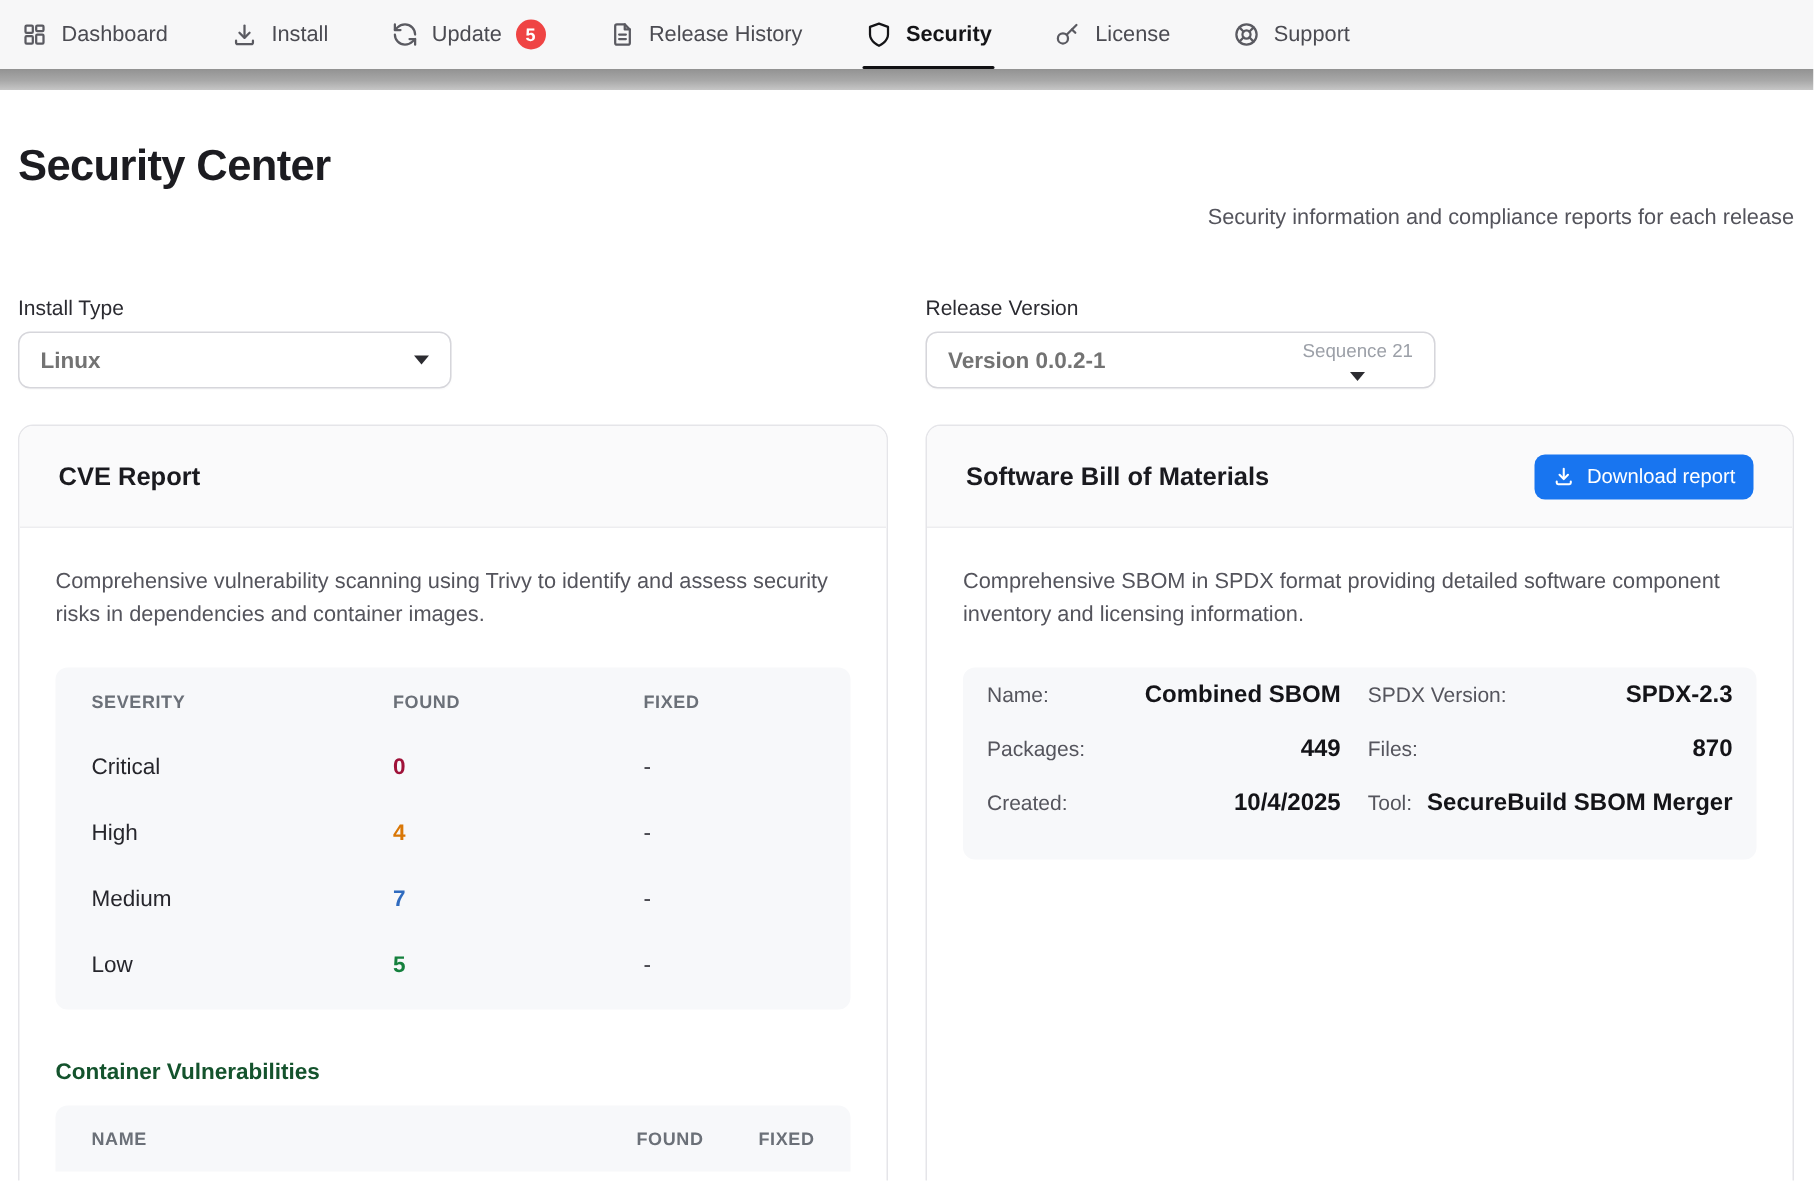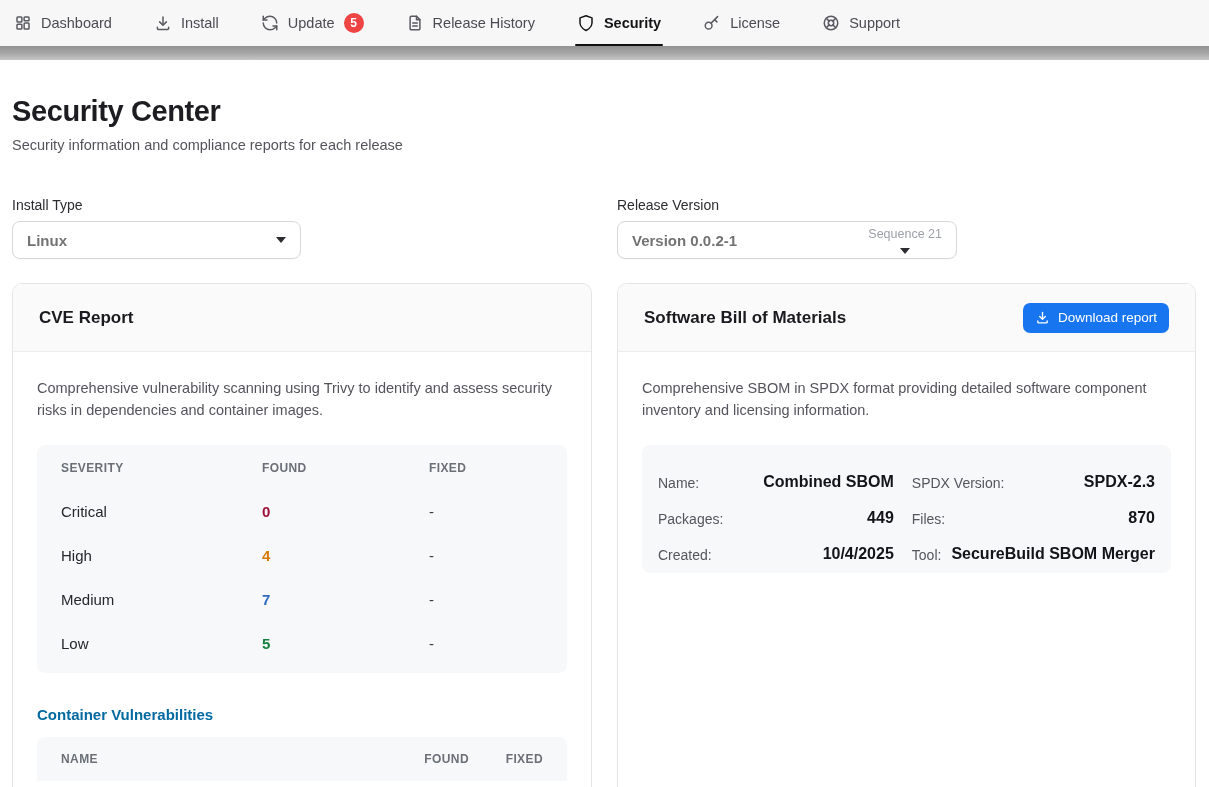--- a/index.html
+++ b/index.html
@@ -31,21 +31,21 @@
     min-width: 20px; height: 20px; border-radius: 10px;
     color: #fff; font-size: 12px; font-weight: 700; padding: 0 5px;
   }
   .chrome-strip {
     height: 14px; width: 100%;
     background: linear-gradient(180deg, #929292 0%, #a8a8a8 55%, #c6c6c6 100%);
   }
   
   .main { padding: 35px 13px 0 12px; }
   .page-title { font-size: 29px; font-weight: 700; letter-spacing: -0.4px; color: #1c1c21; }
-  .page-subtitle { margin-top: 9px; font-size: 14.5px; color: #54545c; }
+  .page-subtitle { margin-top: 9px; font-size: 14.5px; color: #54545c; text-align: right; }
 
   .filters, .cards {
     display: grid; grid-template-columns: 580px 1fr; column-gap: 25px;
   }
   .filters { margin-top: 44px; }
   .filter-label { font-size: 14px; color: #2b2b31; }
   .select {
     margin-top: 8px; height: 38px; background: #fff;
     border: 1px solid #d6d6db; border-radius: 8px;
     display: flex; align-items: center; justify-content: space-between;
@@ -88,34 +88,34 @@
   .sev-row {
     display: grid; grid-template-columns: 201px 167px 1fr;
     align-items: center; height: 44px; padding: 0 24px;
   }
   .sev-head { height: 42px; }
   .col-head { font-size: 12px; font-weight: 700; letter-spacing: 0.4px; color: #6b7078; }
   .sev-name { font-size: 15px; color: #26262c; }
   .sev-found { font-size: 15px; font-weight: 700; }
   .sev-fixed { font-size: 15px; color: #3a3a40; }
 
-  .cv-title { margin-top: 33px; font-size: 15px; font-weight: 700; color: #0369a1; }
+  .cv-title { margin-top: 33px; font-size: 15px; font-weight: 700; color: #14532d; }
   .cv-head {
     margin-top: 14px; background: #f7f8fa; border-radius: 8px 8px 0 0;
     display: grid; grid-template-columns: 1fr 80px 74px;
     align-items: center; height: 44px; padding: 0 24px;
   }
   .cv-head .right { text-align: right; }
 
   
   .sbom-box {
     margin-top: 24px; background: #f7f8fa; border-radius: 8px;
     padding: 10px 16px; display: grid; grid-template-columns: 1fr 1fr; column-gap: 18px;
   }
-  .sbom-cell { display: flex; align-items: flex-end; justify-content: space-between; height: 36px; gap: 10px; }
+  .sbom-cell { display: flex; align-items: flex-start; justify-content: space-between; height: 36px; gap: 10px; }
   .sbom-label { font-size: 14px; color: #55555d; white-space: nowrap; }
   .sbom-value { font-size: 16px; font-weight: 700; color: #141418; text-align: right; white-space: nowrap; }
 </style>
 </head>
 <body>
 
 <nav class="topnav">
   <div class="nav-item">
     <svg viewBox="0 0 24 24" fill="none" stroke-width="2" stroke-linecap="round" stroke-linejoin="round">
         <rect x="4" y="4" width="6.5" height="6.5" rx="1"></rect>

